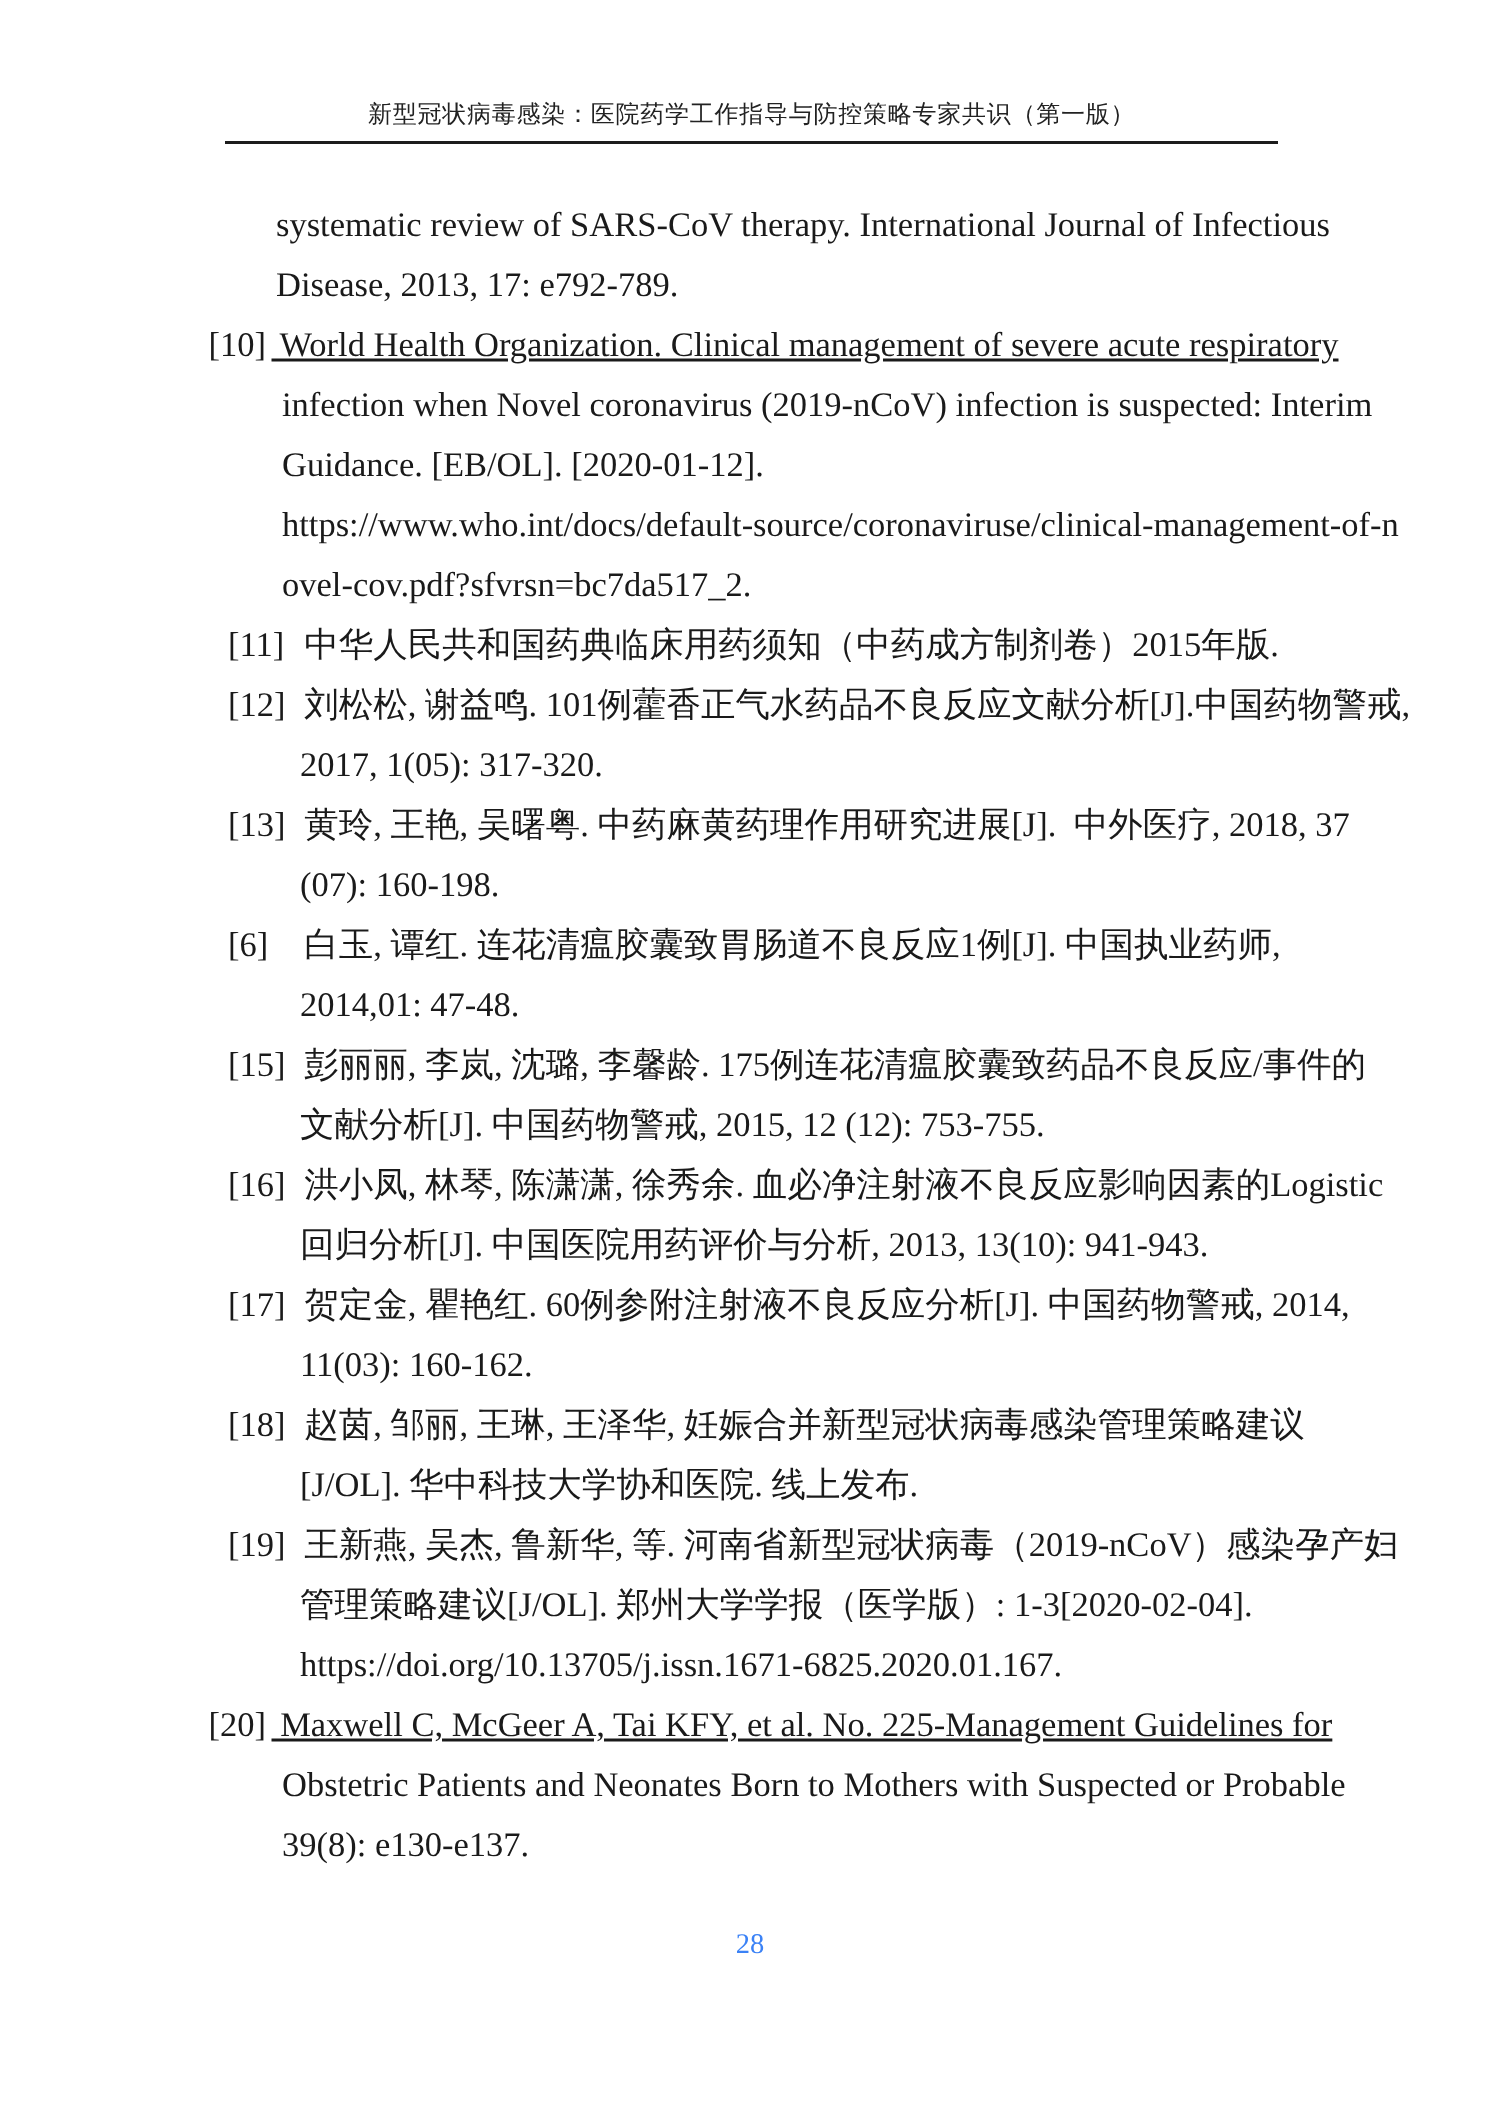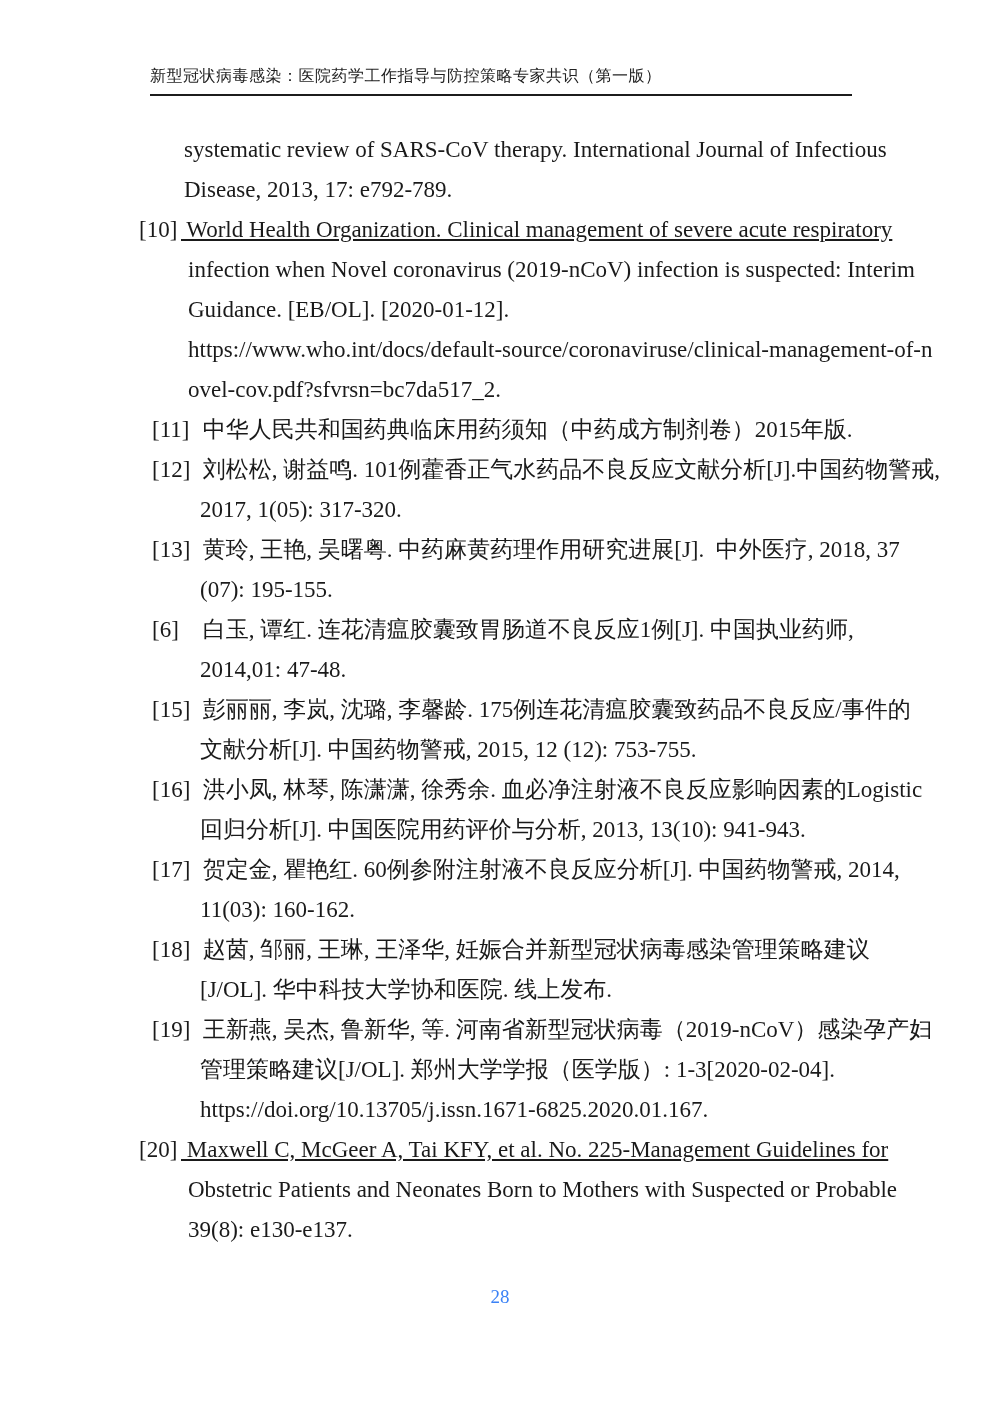--- a/index.html
+++ b/index.html
@@ -19,20 +19,21 @@
   }
   .header {
     position: absolute;
     left: 150px;
     top: 0;
     width: 702px;
   }
   .header-title {
     padding-top: 66px;
     padding-bottom: 7px;
+    text-align: center;
     font-size: 16px;
     letter-spacing: 0.5px;
     color: #222222;
     border-bottom: 2.5px solid #1c1c1c;
   }
   .refs {
     position: absolute;
     left: 0;
     top: 130px;
     width: 1000px;
@@ -85,21 +86,21 @@
       </div>
       <div class="entry entry-zh">
         <div class="line first"><span class="ref-label">[11]</span> 中华人民共和国药典临床用药须知（中药成方制剂卷）2015年版.</div>
       </div>
       <div class="entry entry-zh">
         <div class="line first"><span class="ref-label">[12]</span> 刘松松, 谢益鸣. 101例藿香正气水药品不良反应文献分析[J].中国药物警戒,</div>
         <div class="line cont">2017, 1(05): 317-320.</div>
       </div>
       <div class="entry entry-zh">
         <div class="line first"><span class="ref-label">[13]</span> 黄玲, 王艳, 吴曙粤. 中药麻黄药理作用研究进展[J].  中外医疗, 2018, 37</div>
-        <div class="line cont">(07): 195-155.</div>
+        <div class="line cont">(07): 160-198.</div>
       </div>
       <div class="entry entry-zh">
         <div class="line first"><span class="ref-label">[6]</span> 白玉, 谭红. 连花清瘟胶囊致胃肠道不良反应1例[J]. 中国执业药师,</div>
         <div class="line cont">2014,01: 47-48.</div>
       </div>
       <div class="entry entry-zh">
         <div class="line first"><span class="ref-label">[15]</span> 彭丽丽, 李岚, 沈璐, 李馨龄. 175例连花清瘟胶囊致药品不良反应/事件的</div>
         <div class="line cont">文献分析[J]. 中国药物警戒, 2015, 12 (12): 753-755.</div>
       </div>
       <div class="entry entry-zh">

